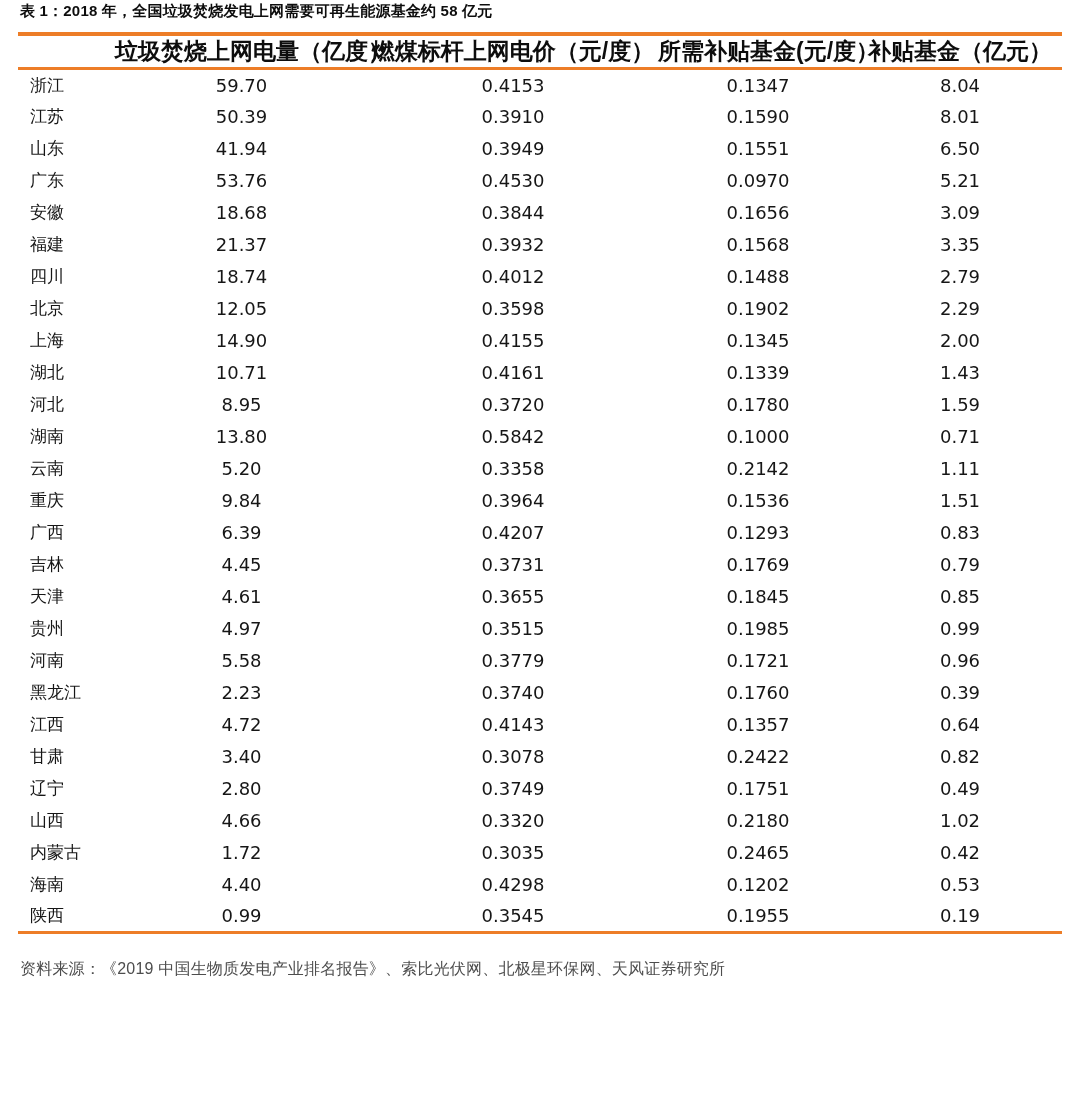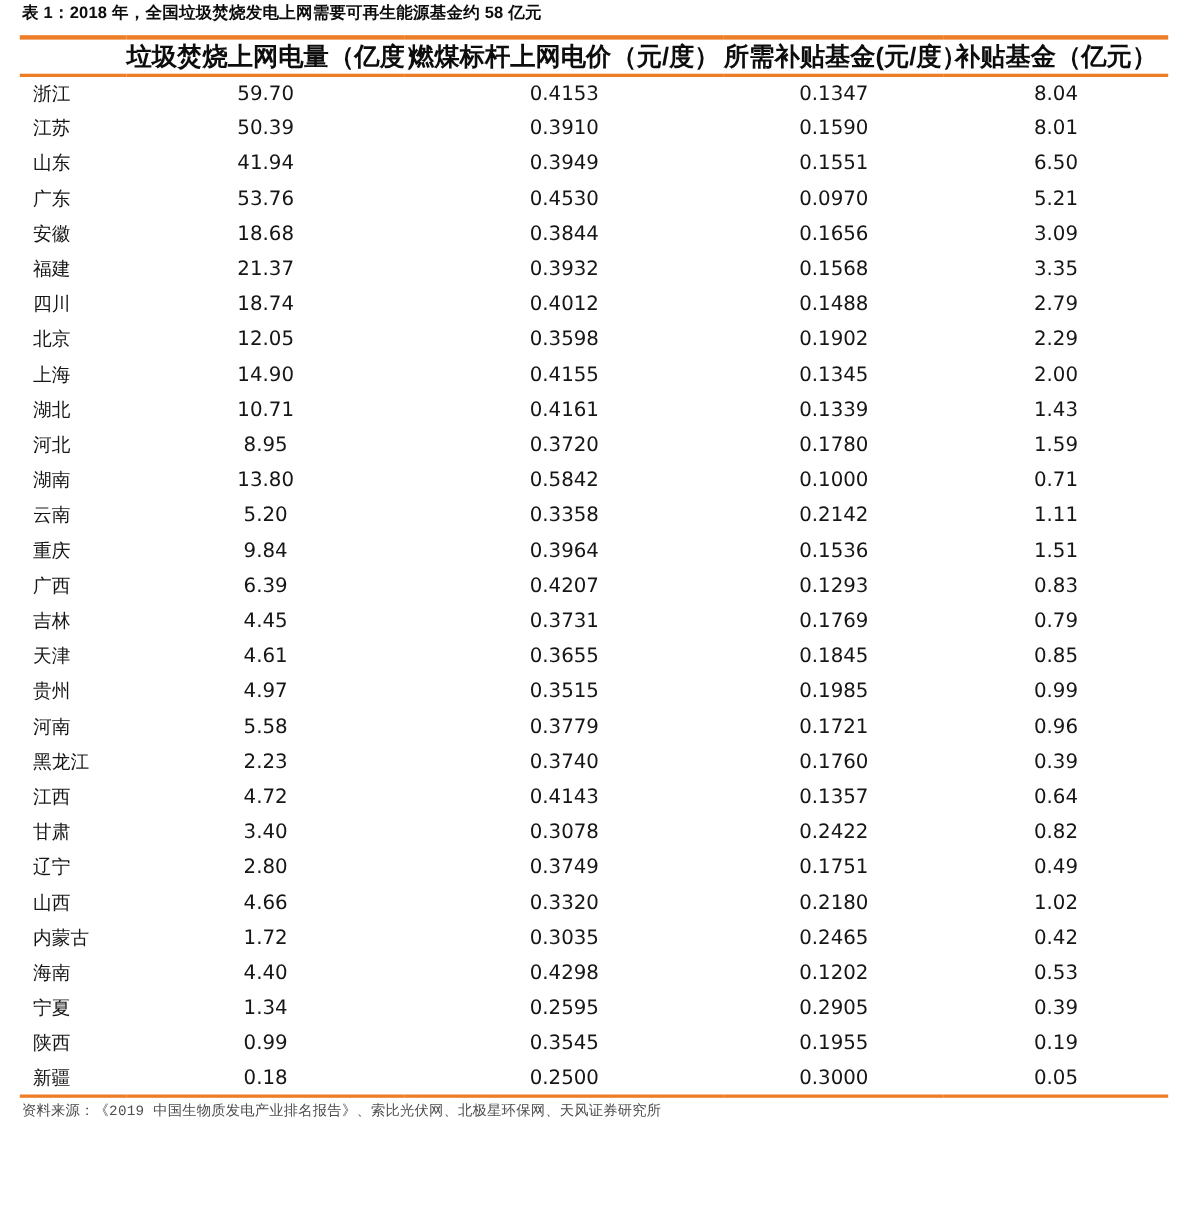--- a/index.html
+++ b/index.html
@@ -68,26 +68,25 @@
   .c3 { width: 200px; }
   .c4 { width: 204px; margin-top: 33px; }
   tr.summary-row {
     background: var(--row-gray);
   }
   tr.summary-row td {
     font-weight: bold;
     height: 30px;
   }
   .source {
-    margin-top: 3px;
+    margin-top: 25px;
     padding-left: 2px;
-    font-size: 13px;
+    font-size: 16px;
     color: var(--text-source);
     letter-spacing: 0.2px;
-    font-family: Liberation Mono, monospace;
   }
 </style>
 </head>
 <body>
 
 <div class="page">
   <div class="caption">表 1：2018 年，全国垃圾焚烧发电上网需要可再生能源基金约 58 亿元</div>
 
   <table class="report-table">
     <thead>
@@ -276,37 +275,23 @@
           <td class="c4">0.42</td>
         </tr>
         <tr class="data-row">
           <td class="c0">海南</td>
           <td class="c1">4.40</td>
           <td class="c2">0.4298</td>
           <td class="c3">0.1202</td>
           <td class="c4">0.53</td>
         </tr>
         <tr class="data-row">
-          <td class="c0">宁夏</td>
-          <td class="c1">1.34</td>
-          <td class="c2">0.2595</td>
-          <td class="c3">0.2905</td>
-          <td class="c4">0.39</td>
-        </tr>
-        <tr class="data-row">
           <td class="c0">陕西</td>
           <td class="c1">0.99</td>
           <td class="c2">0.3545</td>
           <td class="c3">0.1955</td>
           <td class="c4">0.19</td>
         </tr>
-        <tr class="data-row">
-          <td class="c0">新疆</td>
-          <td class="c1">0.18</td>
-          <td class="c2">0.2500</td>
-          <td class="c3">0.3000</td>
-          <td class="c4">0.05</td>
-        </tr>
       </tbody>
   </table>
 
   <div class="source">资料来源：《2019 中国生物质发电产业排名报告》、索比光伏网、北极星环保网、天风证券研究所</div>
 </div>
 
 </body></html>

